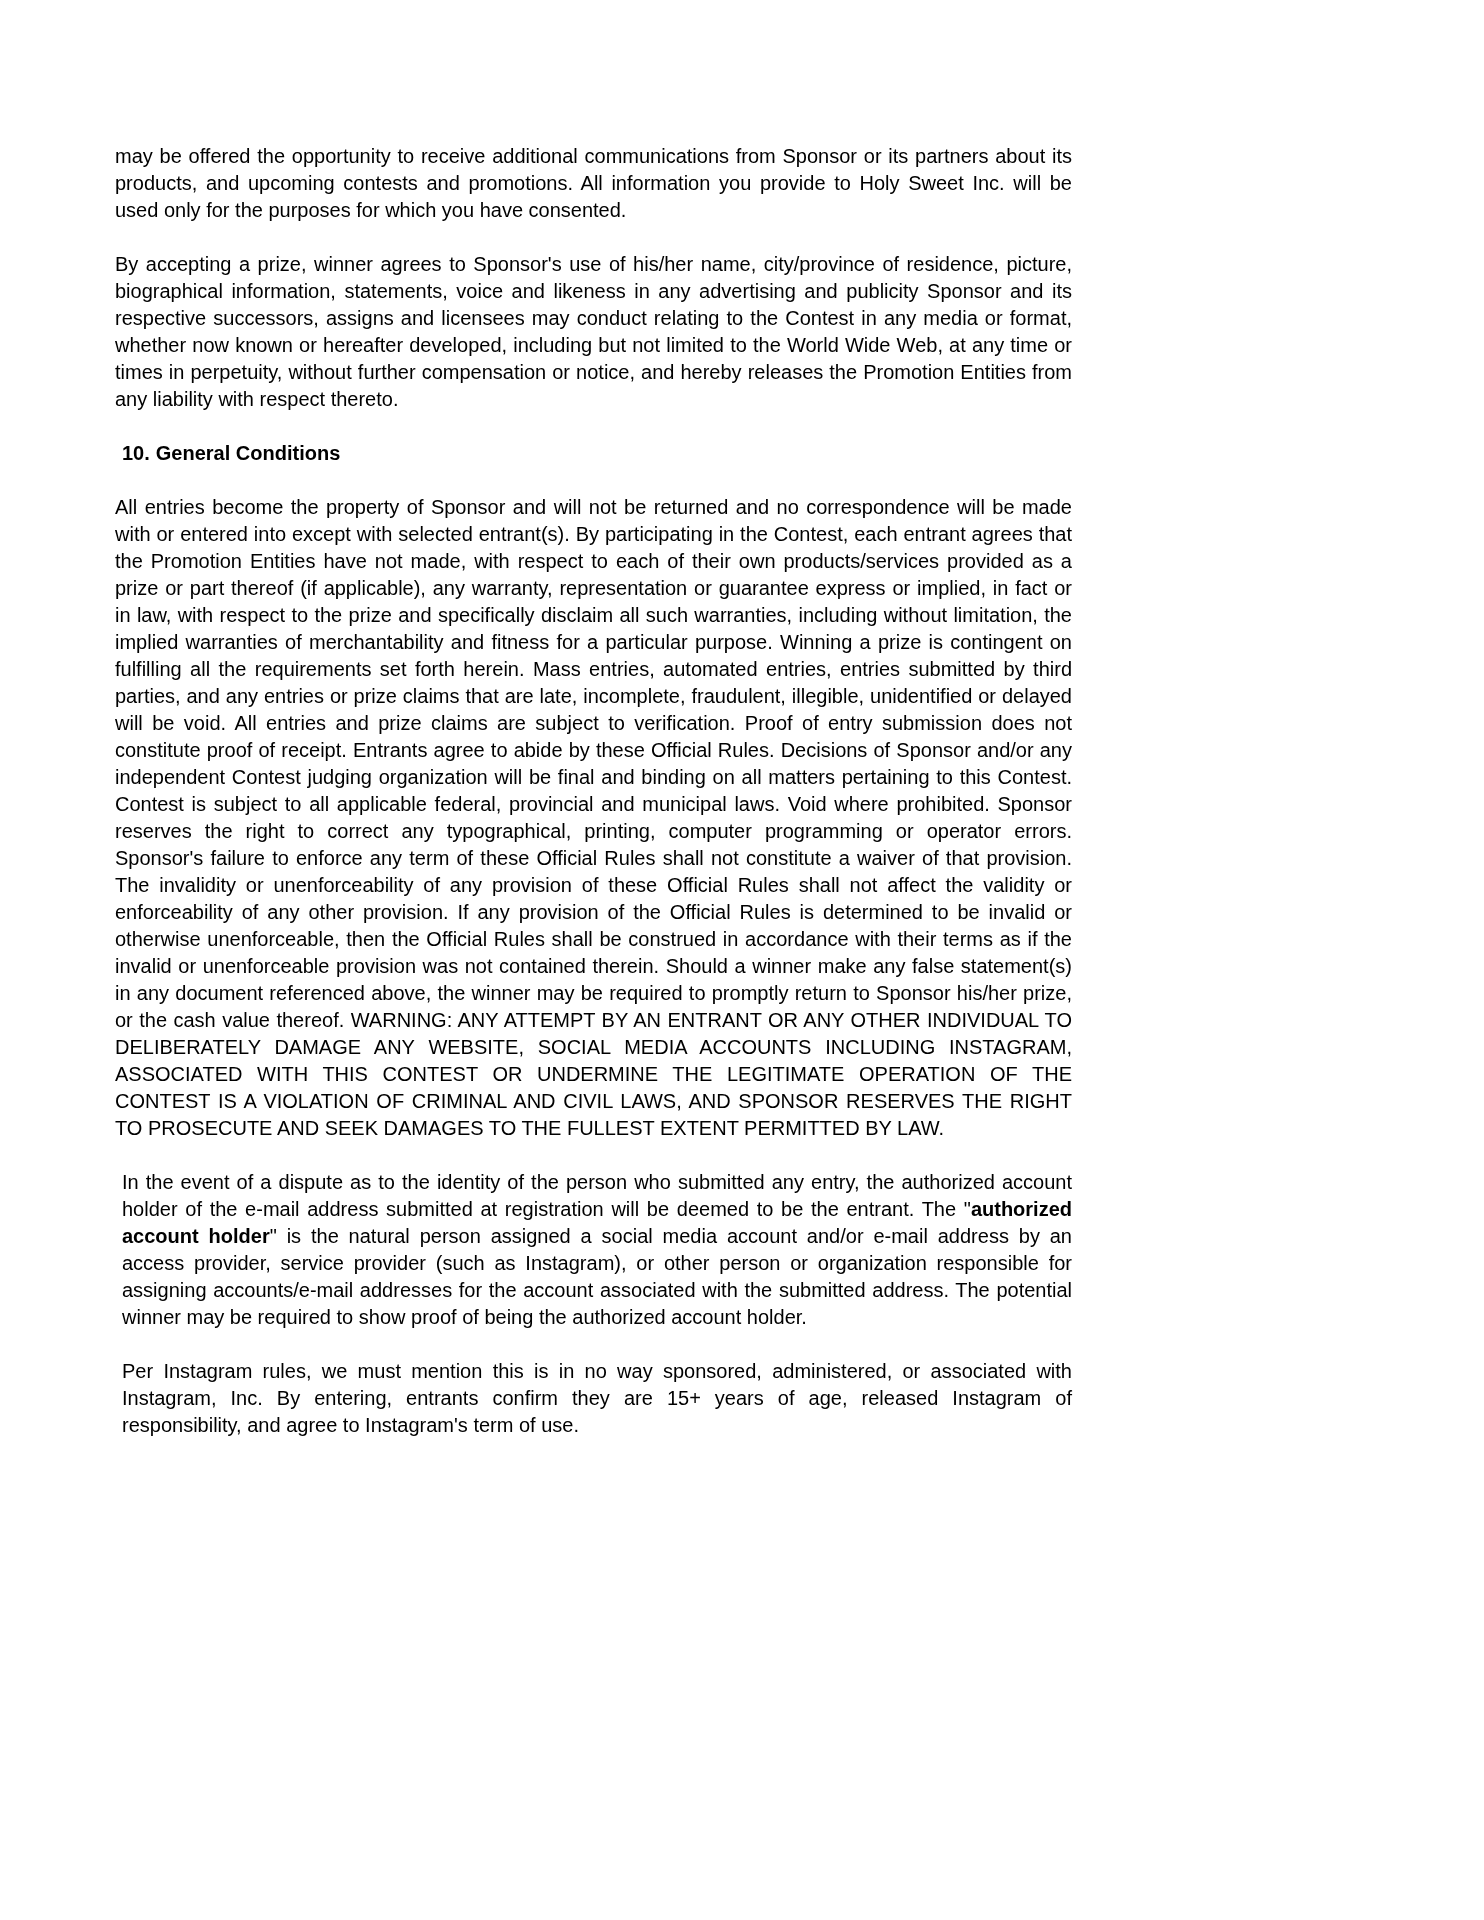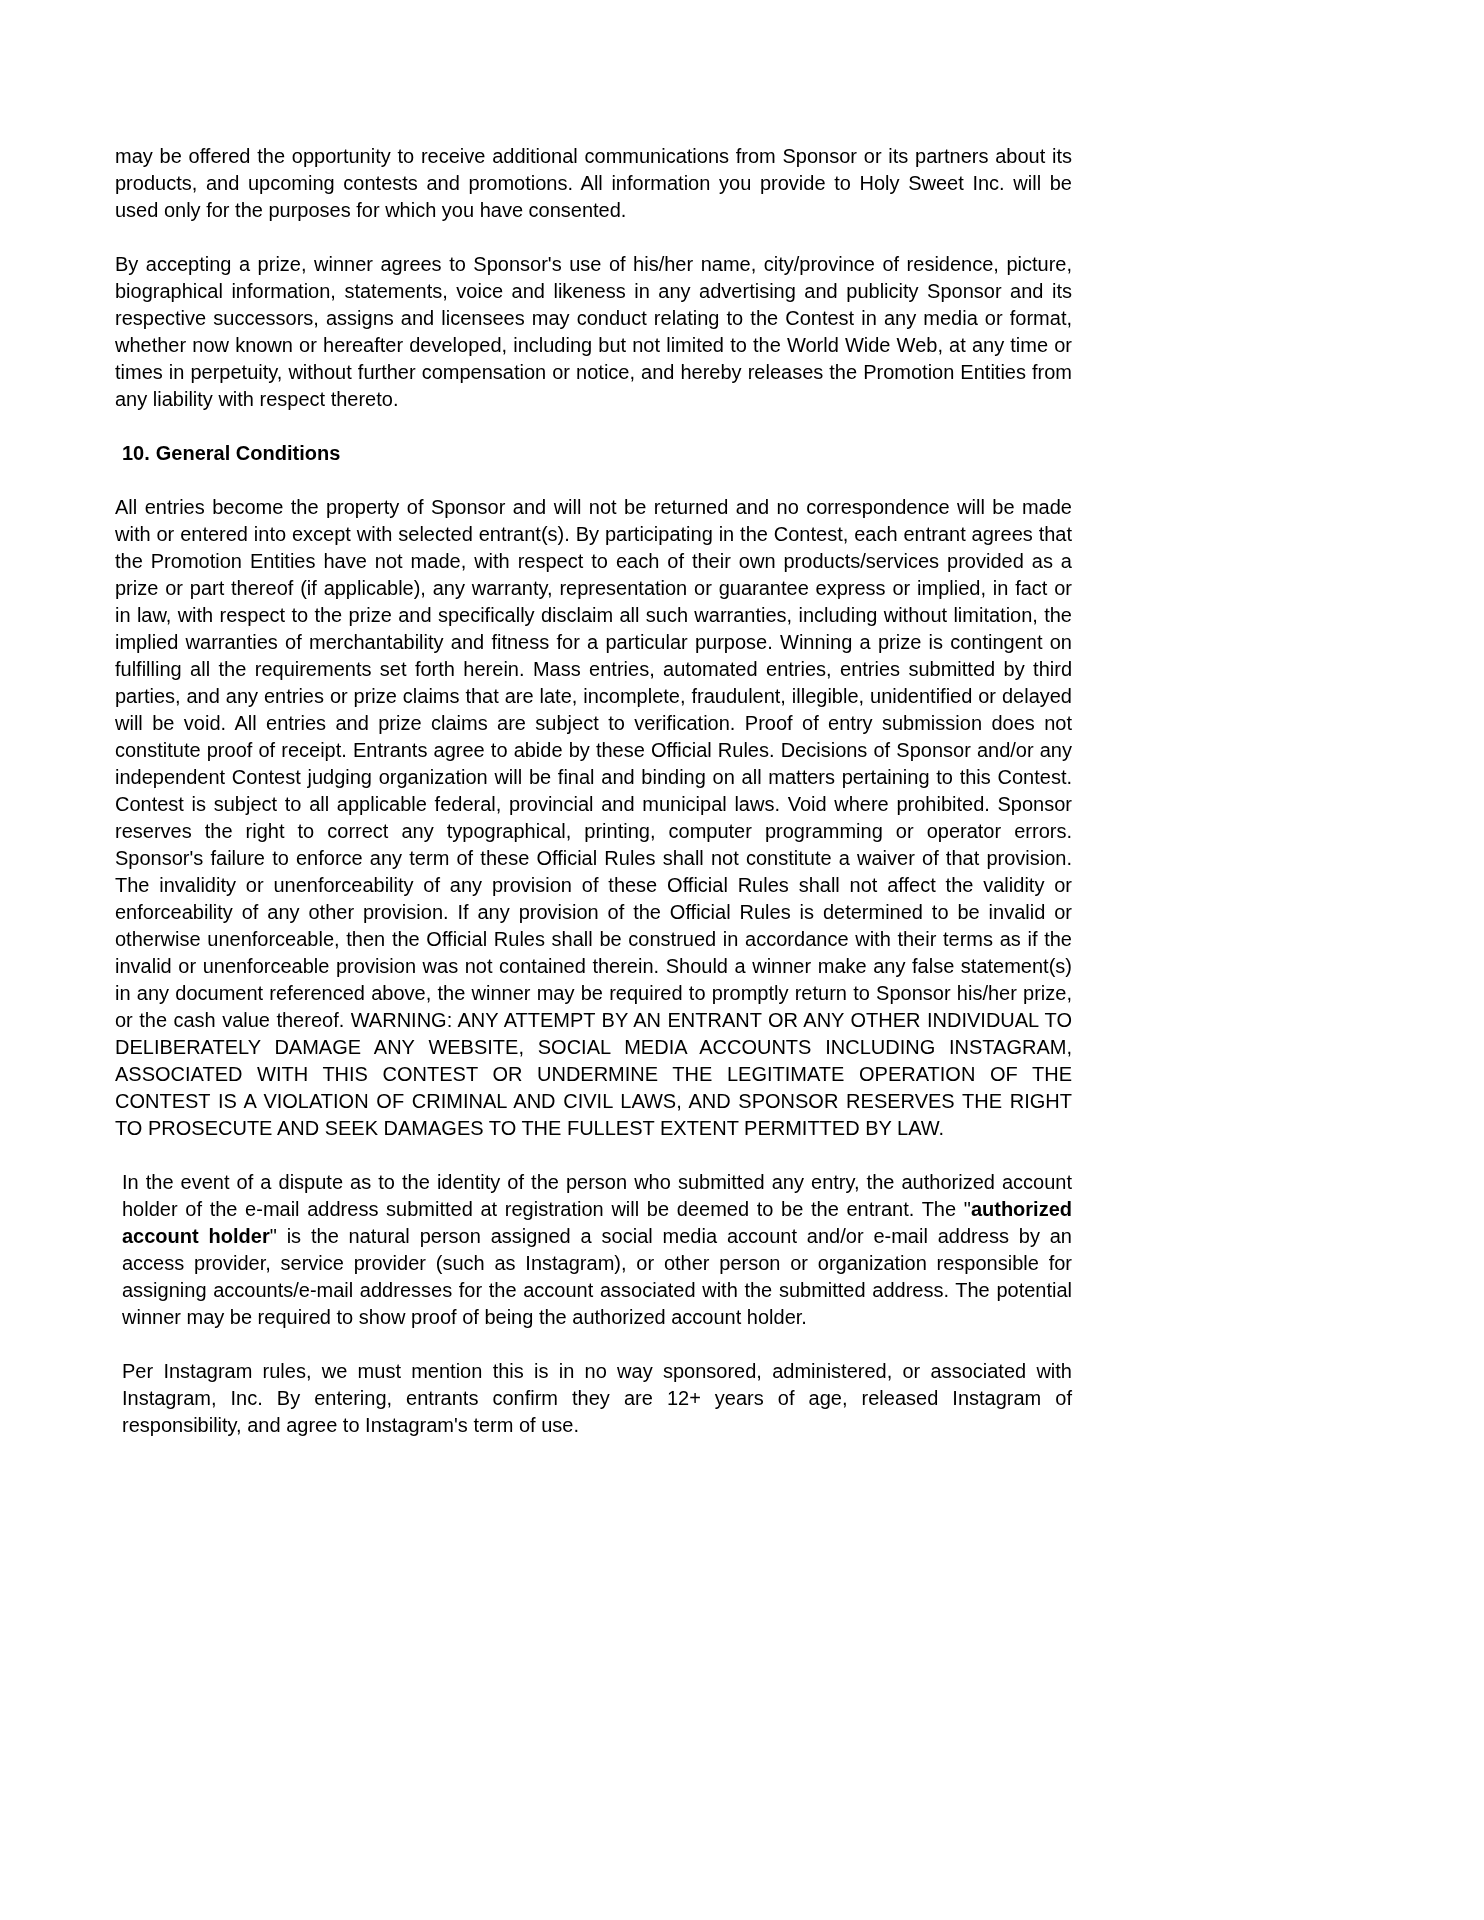--- a/index.html
+++ b/index.html
@@ -62,16 +62,16 @@
     <p class="para">By accepting a prize, winner agrees to Sponsor's use of his/her name, city/province of residence, picture, biographical information, statements, voice and likeness in any advertising and publicity Sponsor and its respective successors, assigns and licensees may conduct relating to the Contest in any media or format, whether now known or hereafter developed, including but not limited to the World Wide Web, at any time or times in perpetuity, without further compensation or notice, and hereby releases the Promotion Entities from any liability with respect thereto.</p>
 
     <h3 class="heading">
       <span class="num">10.</span><span class="title-underline">General Conditions</span>
     </h3>
 
     <p class="para">All entries become the property of Sponsor and will not be returned and no correspondence will be made with or entered into except with selected entrant(s). By participating in the Contest, each entrant agrees that the Promotion Entities have not made, with respect to each of their own products/services provided as a prize or part thereof (if applicable), any warranty, representation or guarantee express or implied, in fact or in law, with respect to the prize and specifically disclaim all such warranties, including without limitation, the implied warranties of merchantability and fitness for a particular purpose. Winning a prize is contingent on fulfilling all the requirements set forth herein. Mass entries, automated entries, entries submitted by third parties, and any entries or prize claims that are late, incomplete, fraudulent, illegible, unidentified or delayed will be void. All entries and prize claims are subject to verification. Proof of entry submission does not constitute proof of receipt. Entrants agree to abide by these Official Rules. Decisions of Sponsor and/or any independent Contest judging organization will be final and binding on all matters pertaining to this Contest. Contest is subject to all applicable federal, provincial and municipal laws. Void where prohibited. Sponsor reserves the right to correct any typographical, printing, computer programming or operator errors. Sponsor's failure to enforce any term of these Official Rules shall not constitute a waiver of that provision. The invalidity or unenforceability of any provision of these Official Rules shall not affect the validity or enforceability of any other provision. If any provision of the Official Rules is determined to be invalid or otherwise unenforceable, then the Official Rules shall be construed in accordance with their terms as if the invalid or unenforceable provision was not contained therein. Should a winner make any false statement(s) in any document referenced above, the winner may be required to promptly return to Sponsor his/her prize, or the cash value thereof.  WARNING: ANY ATTEMPT BY AN ENTRANT OR ANY OTHER INDIVIDUAL TO DELIBERATELY DAMAGE ANY WEBSITE, SOCIAL MEDIA ACCOUNTS INCLUDING INSTAGRAM, ASSOCIATED WITH THIS CONTEST OR UNDERMINE THE LEGITIMATE OPERATION OF THE CONTEST IS A VIOLATION OF CRIMINAL AND CIVIL LAWS, AND SPONSOR RESERVES THE RIGHT TO PROSECUTE AND SEEK DAMAGES TO THE FULLEST EXTENT PERMITTED BY LAW.</p>
 
     <p class="para indent"><span>In the event of a dispute as to the identity of the person who submitted any entry, the authorized account holder of the e-mail address submitted at registration will be deemed to be the entrant. The "</span><span class="bold">authorized account holder</span><span>" is the natural person assigned a social media account and/or e-mail address by an access provider, service provider (such as Instagram), or other person or organization responsible for assigning accounts/e-mail addresses for the account associated with the submitted address. The potential winner may be required to show proof of being the authorized account holder.</span></p>
 
-    <p class="para indent">Per Instagram rules, we must mention this is in no way sponsored, administered, or associated with Instagram, Inc. By entering, entrants confirm they are 12+ years of age, released Instagram of responsibility, and agree to Instagram's term of use.</p>
+    <p class="para indent">Per Instagram rules, we must mention this is in no way sponsored, administered, or associated with Instagram, Inc. By entering, entrants confirm they are 15+ years of age, released Instagram of responsibility, and agree to Instagram's term of use.</p>
 
   </div>
 </div>
 
 </body></html>

